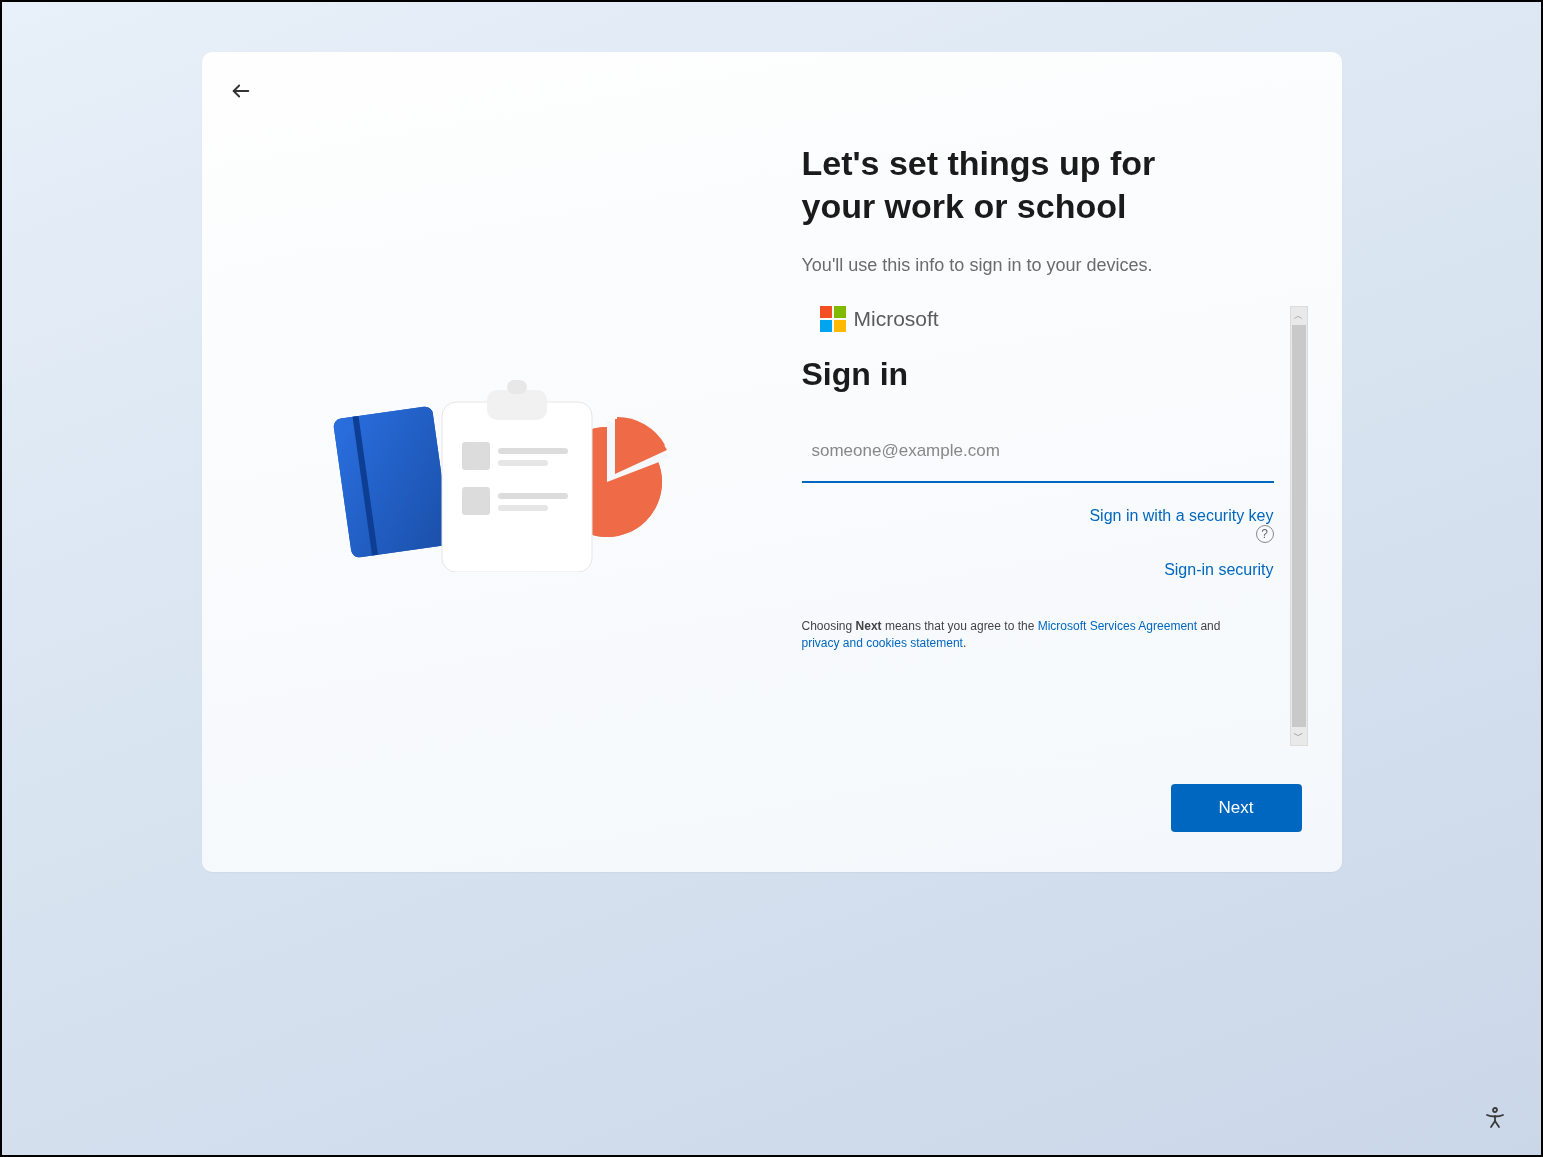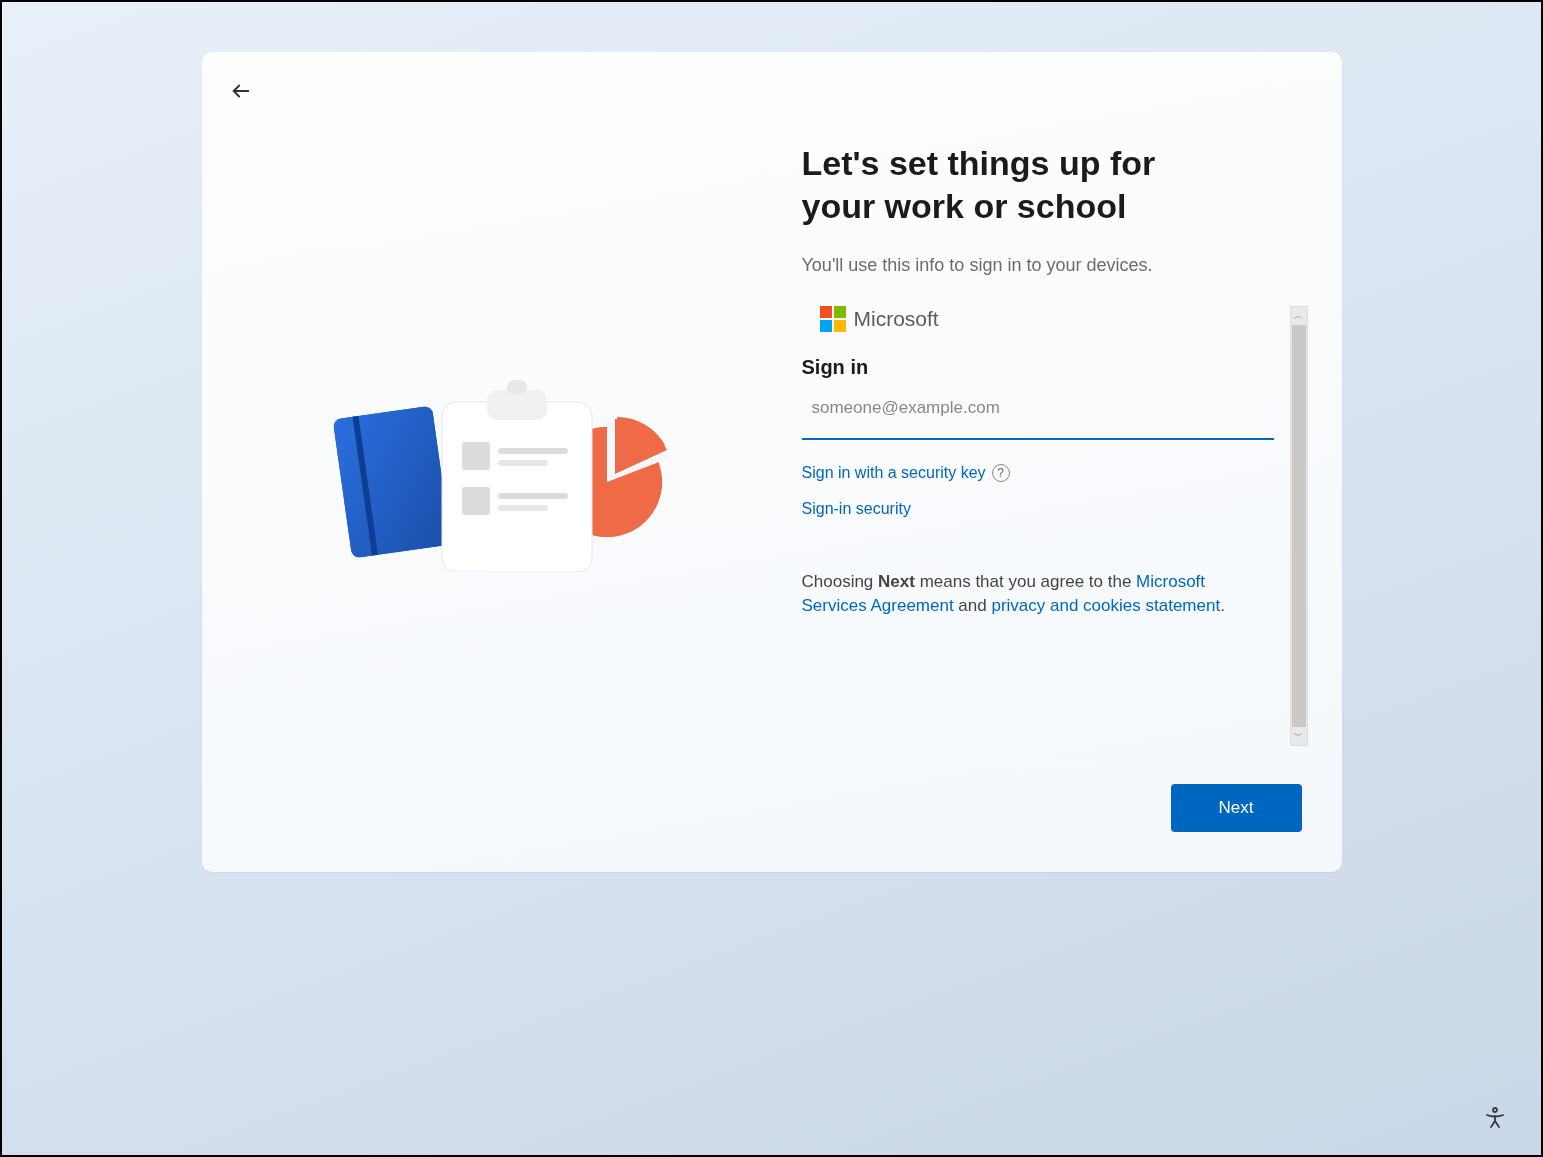--- a/index.html
+++ b/index.html
@@ -80,63 +80,63 @@
     grid-template-columns: 1fr 1fr;
     grid-template-rows: 1fr 1fr;
     gap: 2px;
   }
   .ms-logo span:nth-child(1){background:#f25022;}
   .ms-logo span:nth-child(2){background:#7fba00;}
   .ms-logo span:nth-child(3){background:#00a4ef;}
   .ms-logo span:nth-child(4){background:#ffb900;}
   .ms-name { font-size: 21px; color:#5b5b5b; font-weight:500;}
   .signin-heading {
-    font-size: 20px;
+    font-size: 32px;
     font-weight: 600;
     color: #1b1b1b;
-    margin-bottom: 11px;
+    margin-bottom: 40px;
   }
   .email-input {
     width: 100%;
     border: none;
     border-bottom: 2px solid #0067c0;
     background: transparent;
     font-size: 17px;
     padding: 8px 4px 20px 10px;
     outline: none;
     color: #333;
     margin-bottom: 24px;
   }
   .email-input::placeholder { color: #888; }
   .link-row {
     display: flex;
     align-items: flex-end;
-    gap: 6px;
     margin-bottom: 18px;
+    flex-direction: column;
   }
   .link {
     color: #0067c0;
     font-size: 16px;
     text-decoration: none;
     cursor: pointer;
   }
   .help-icon {
     width: 18px; height: 18px;
     border: 1px solid #888;
     border-radius: 50%;
     display: inline-flex;
     align-items: center;
     justify-content: center;
     font-size: 12px;
     color: #666;
   }
   .legal {
-    font-size: 17px;
+    font-size: 12px;
     color: #444;
-    margin-top: 52px;
+    margin-top: 39px;
     line-height: 1.4;
     max-width: 440px;
   }
   .legal a { color: #0067c0; text-decoration: none; }
   .legal .bold { font-weight: 600; }
   .scrollbar {
     position: absolute;
     right: -6px;
     top: 0;
     width: 18px;

